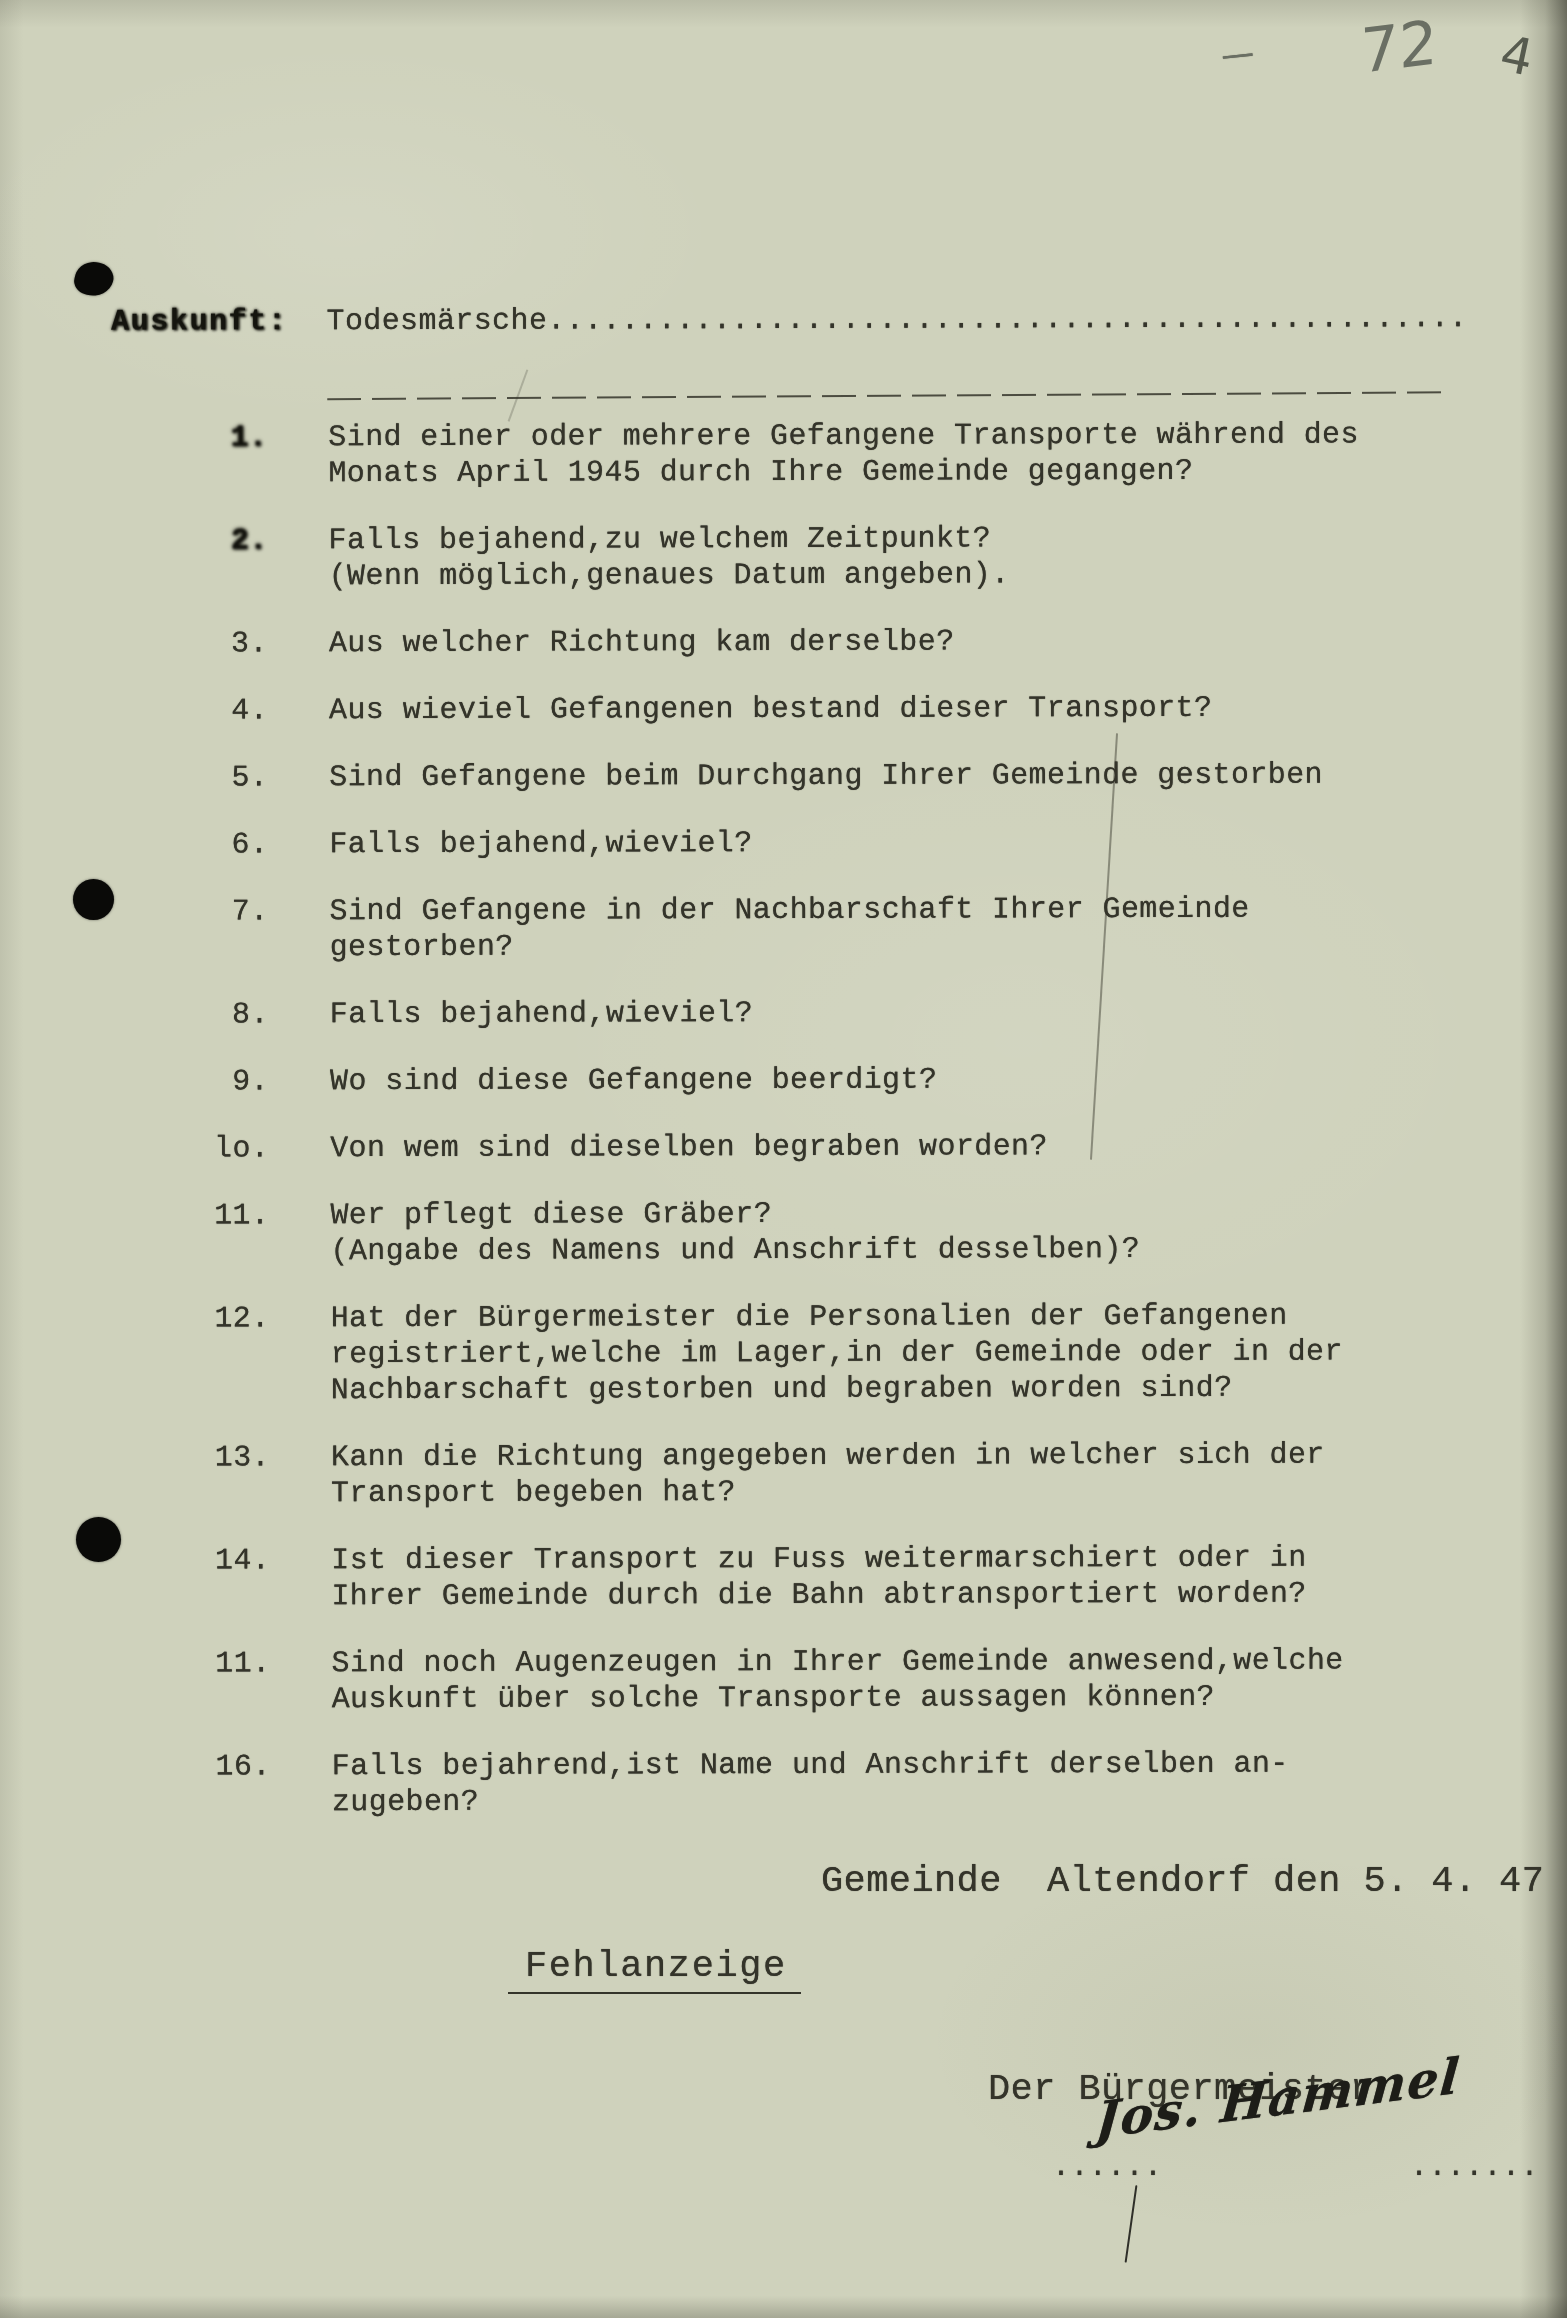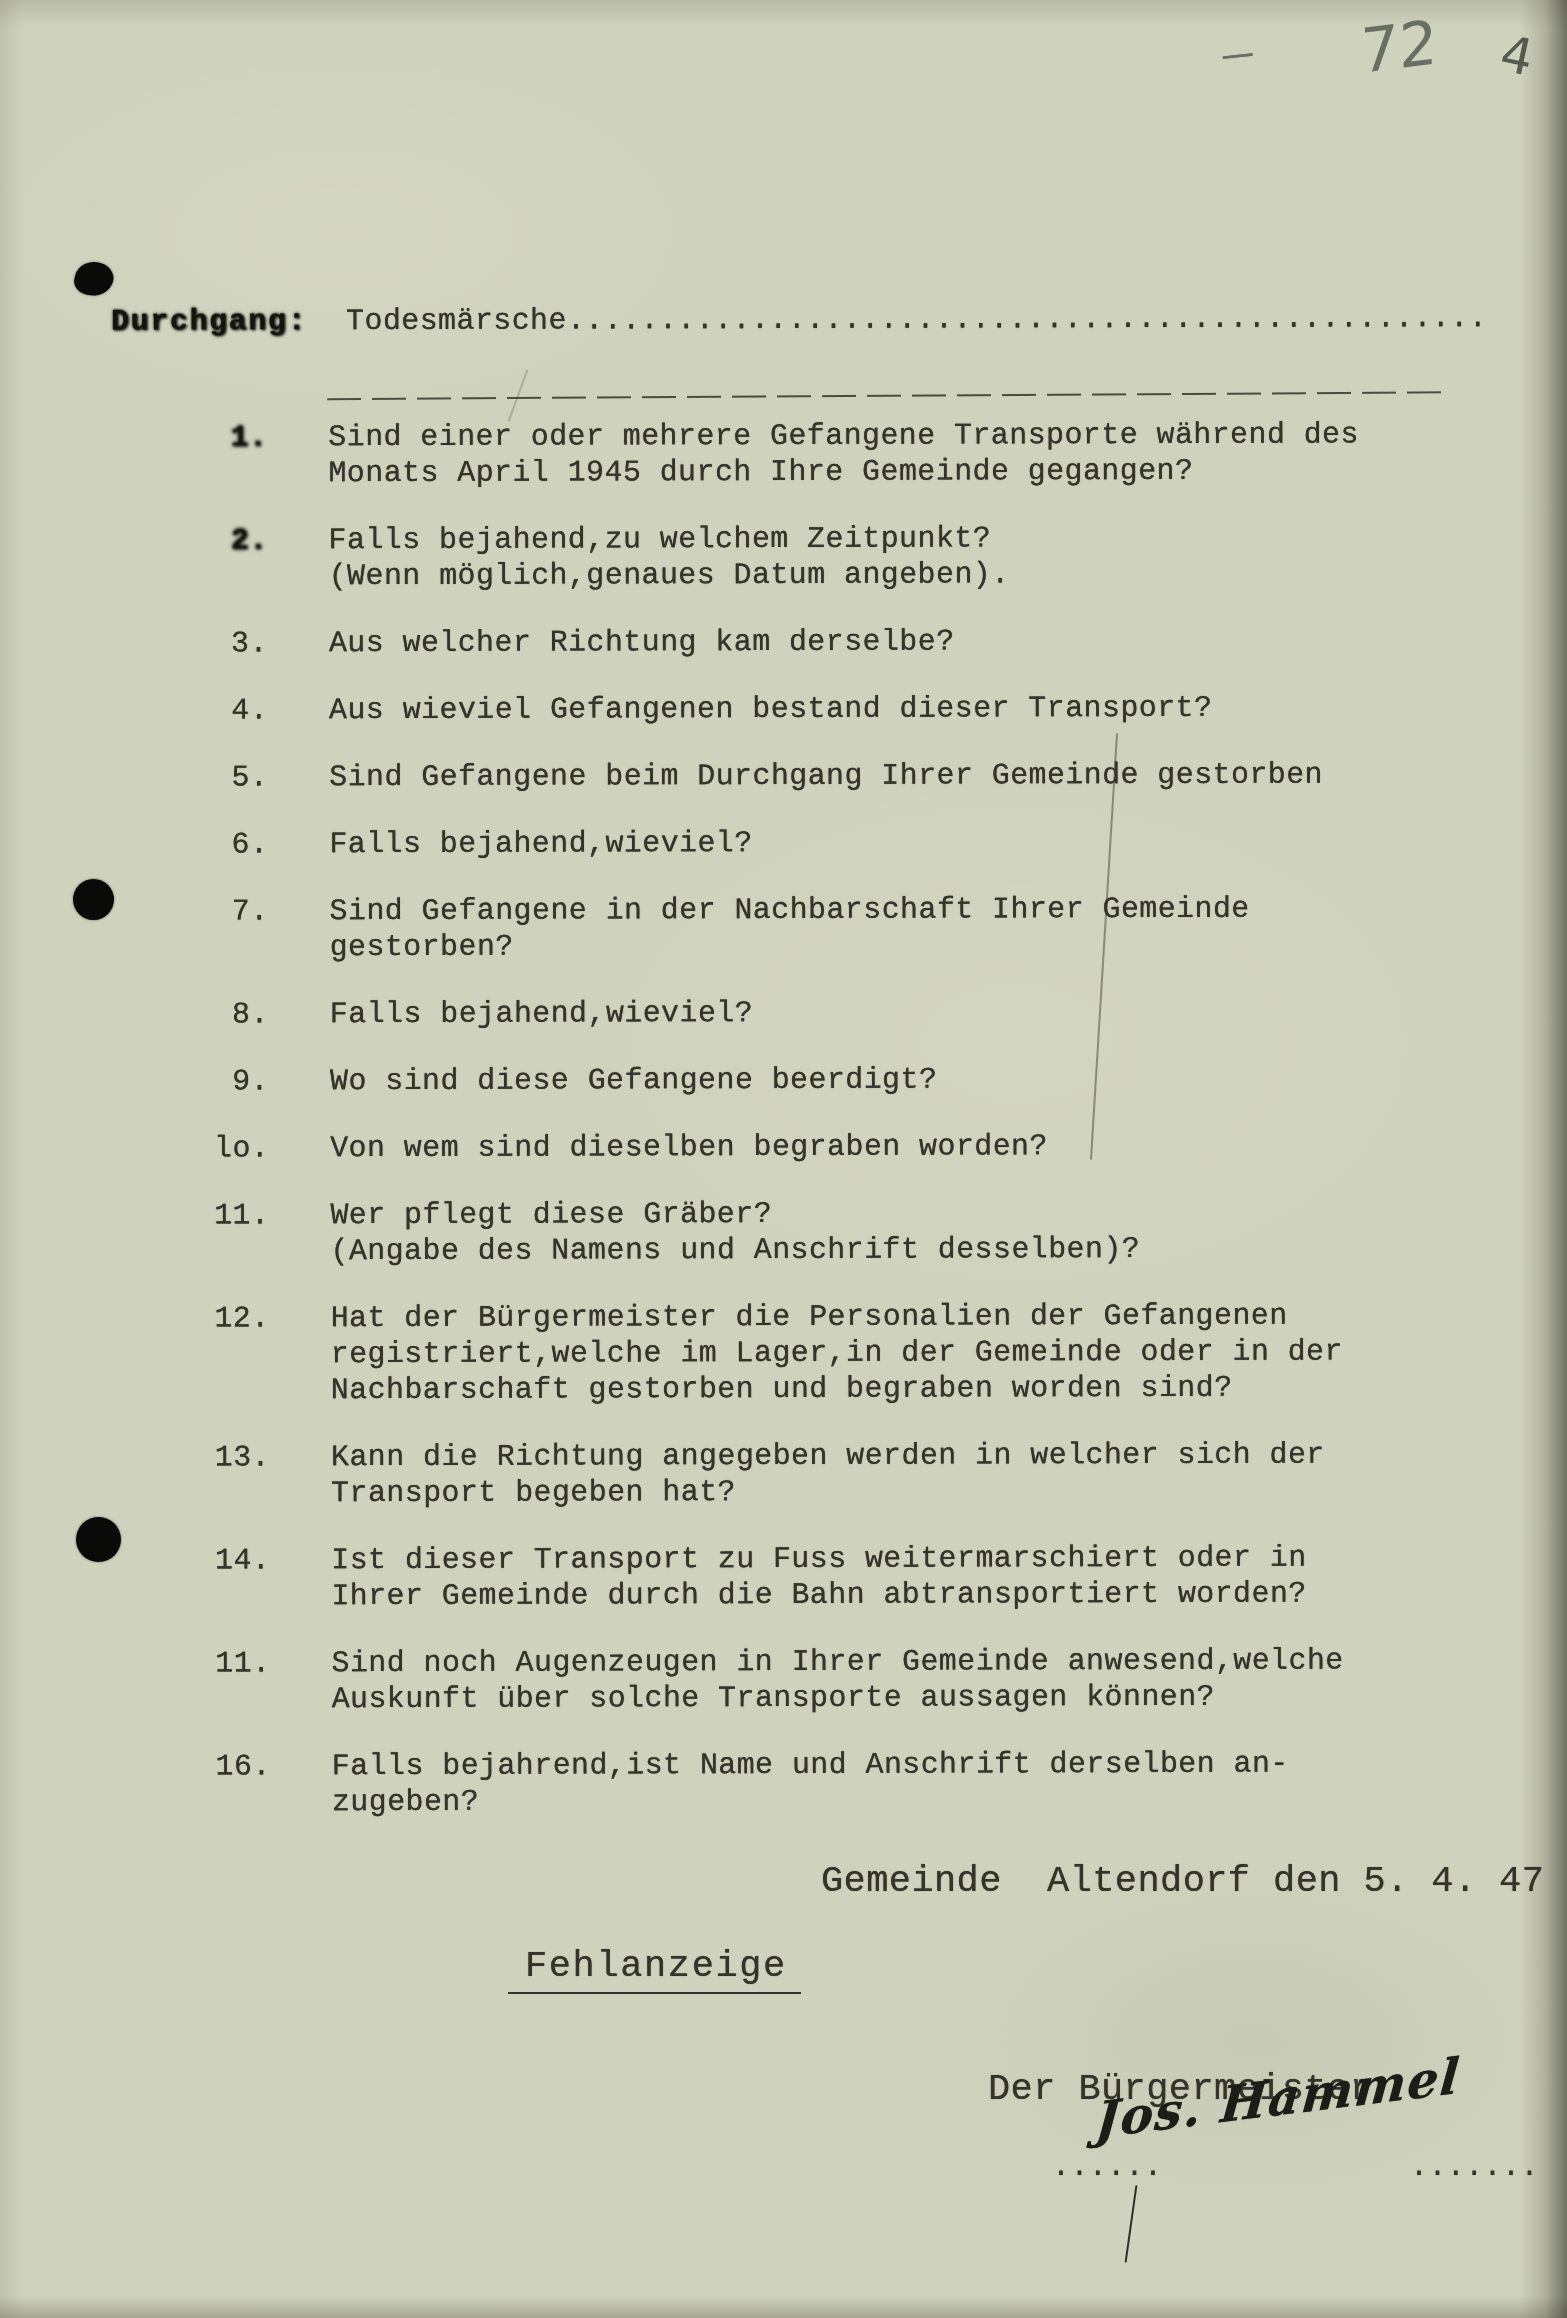--- a/index.html
+++ b/index.html
@@ -110,21 +110,21 @@
   <div class="pencil mark-corner">4</div>
 
   <div class="punch punch-top"></div>
   <div class="punch punch-1"></div>
   <div class="punch punch-2"></div>
   <div class="crease crease-main"></div>
   <div class="crease crease-top"></div>
 
   <div class="content">
     <div class="header-row">
-      <span class="stamp typed">Durchgang:</span>
+      <span class="stamp typed">Auskunft:</span>
       <span class="subject-wrap typed"><span>Todesmärsche</span><span class="leader">..................................................</span></span>
     </div>
 
     <div class="separator"></div>
 
     <div class="questions">
   <div class="q-row">
     <div class="q-num typed stamped">1.</div>
     <div class="q-lines">
             <div class="q-line typed">Sind einer oder mehrere Gefangene Transporte während des</div>

